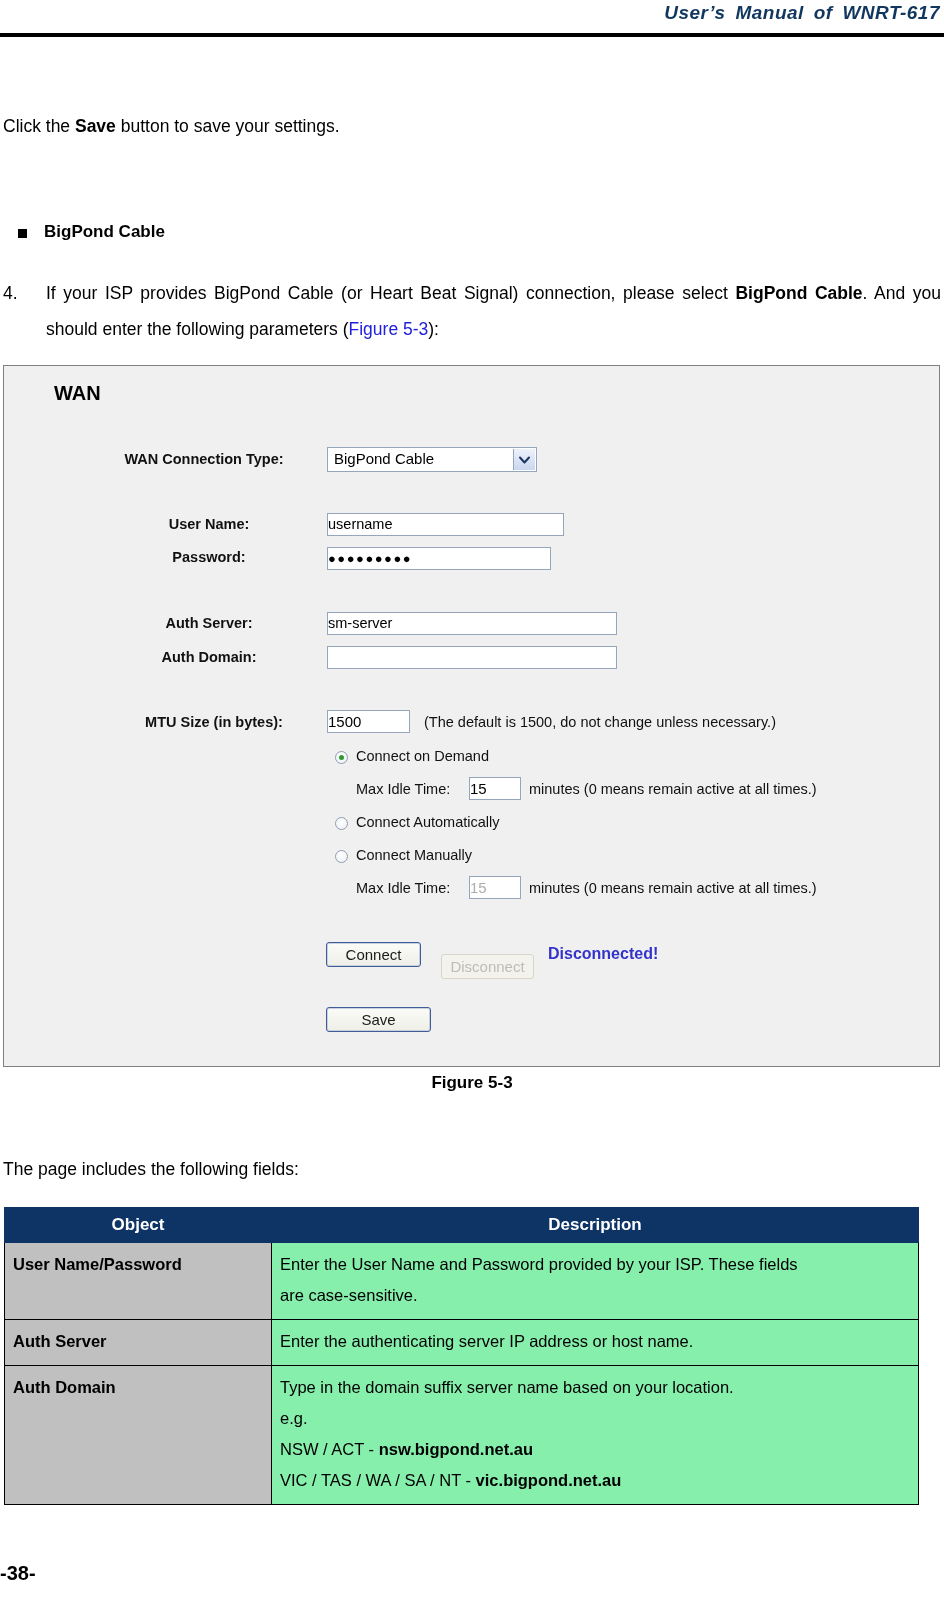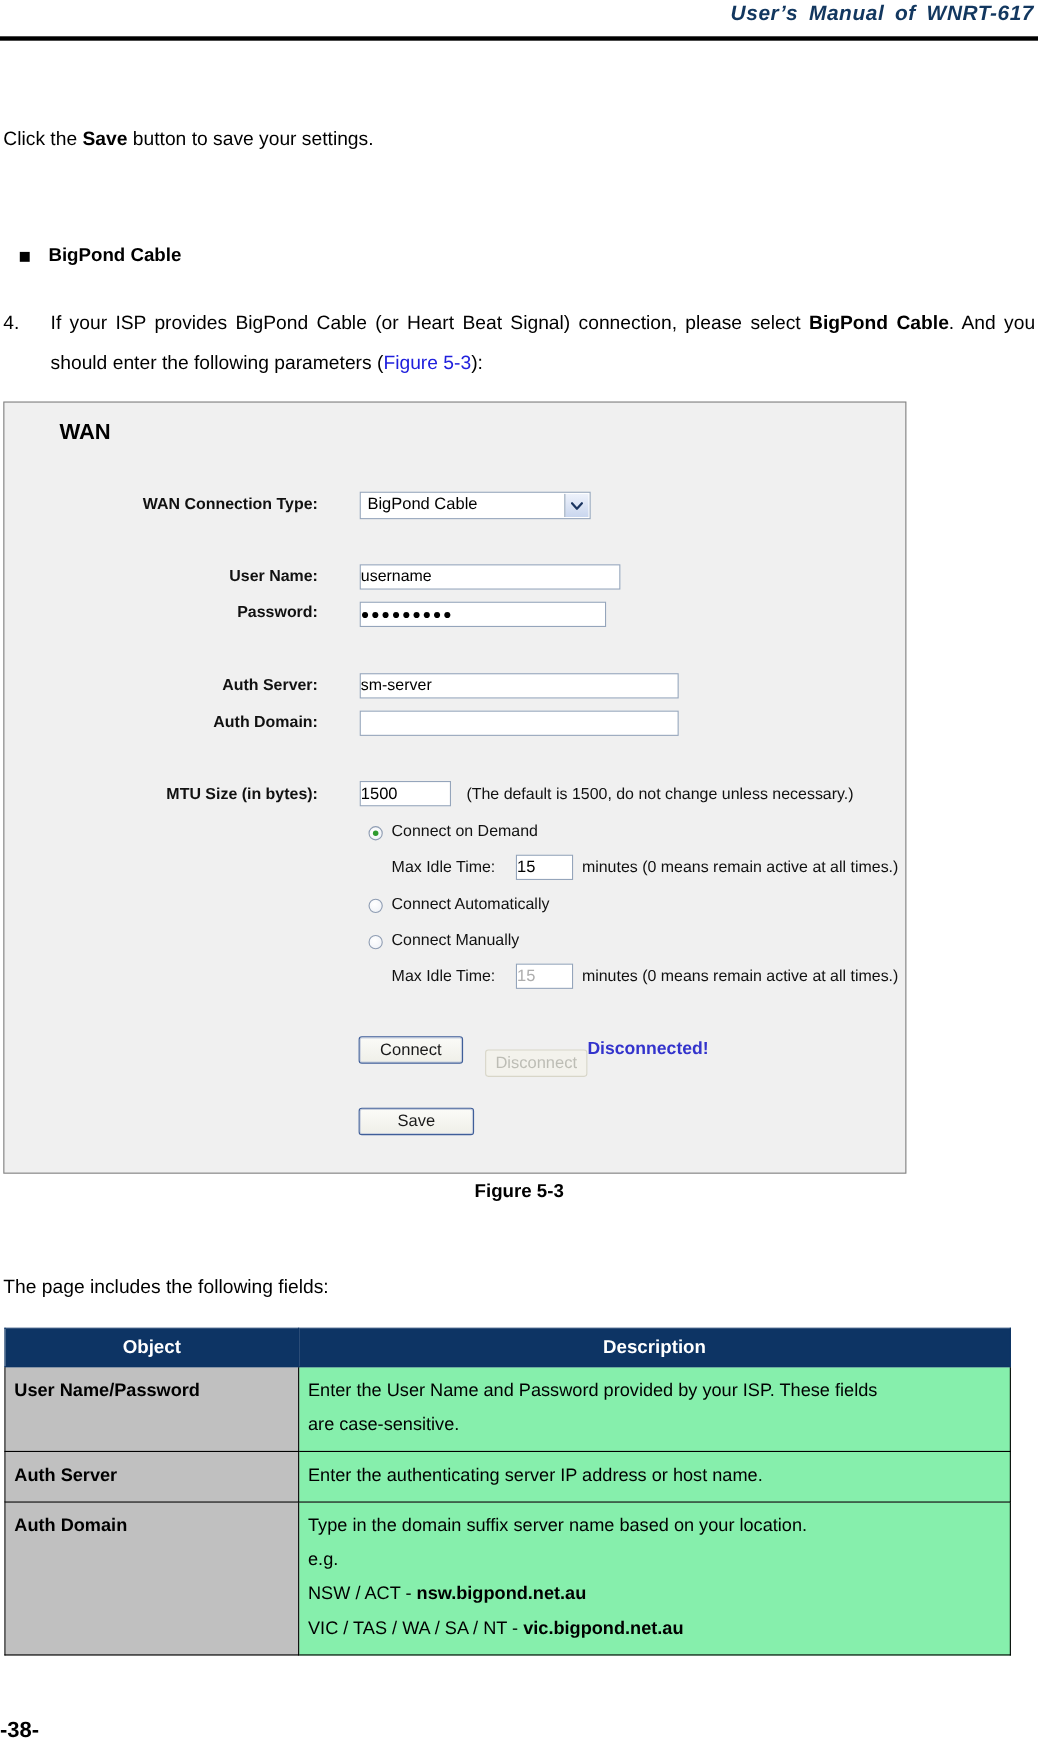--- a/index.html
+++ b/index.html
@@ -104,41 +104,41 @@
     left: 3px;
     top: 1158px;
     width: 600px;
   }
 
   
   #router-panel {
     position: absolute;
     left: 3px;
     top: 365px;
-    width: 821px;
+    width: 937px;
     height: 702px;
     background: #f0f0f0;
     border: 1px solid #808080;
     box-sizing: border-box;
     font-size: 14.5px;
     color: #000000;
     text-decoration: underline;
   }
   #wan-heading {
     position: absolute;
     left: 50px;
     top: 16px;
     font-size: 20px;
     font-weight: bold;
     color: #000000;
   }
 
   .frm-label {
     position: absolute;
-    text-align: right;
+    text-align: center;
     font-weight: bold;
     font-size: 14.5px;
     color: #111111;
     white-space: nowrap;
   }
   .frm-note {
     position: absolute;
     font-size: 14.5px;
     color: #111111;
     white-space: nowrap;
@@ -370,21 +370,21 @@
 
   <span class="radio" style="left:331px; top:484px;"></span>
   <span class="radio-label" style="left:352px; top:481px;">Connect Manually</span>
 
   <div class="frm-note" style="left:352px; top:514px;">Max Idle Time:</div>
   <div class="txtbox dim" style="left:465px; top:510px; width:52px; font-size:15px;">15</div>
   <div class="frm-note" style="left:525px; top:514px;">minutes (0 means remain active at all times.)</div>
 
   <div class="btn" style="left:322px; top:576px; width:95px;">Connect</div>
   <div class="btn disabled" style="left:437px; top:576px; width:93px;margin-top:12px;">Disconnect</div>
-  <div id="connection-status" style="left:530px; top:579px;">Disconnected!</div>
+  <div id="connection-status" style="left:544px; top:579px;">Disconnected!</div>
 
   <div class="btn" style="left:322px; top:641px; width:105px;">Save</div>
 </div>
 
 <div id="figure-caption">Figure 5-3</div>
 
 <div class="para" id="includes-para">The page includes the following fields:</div>
 
 <table id="fields-table">
   <thead>

